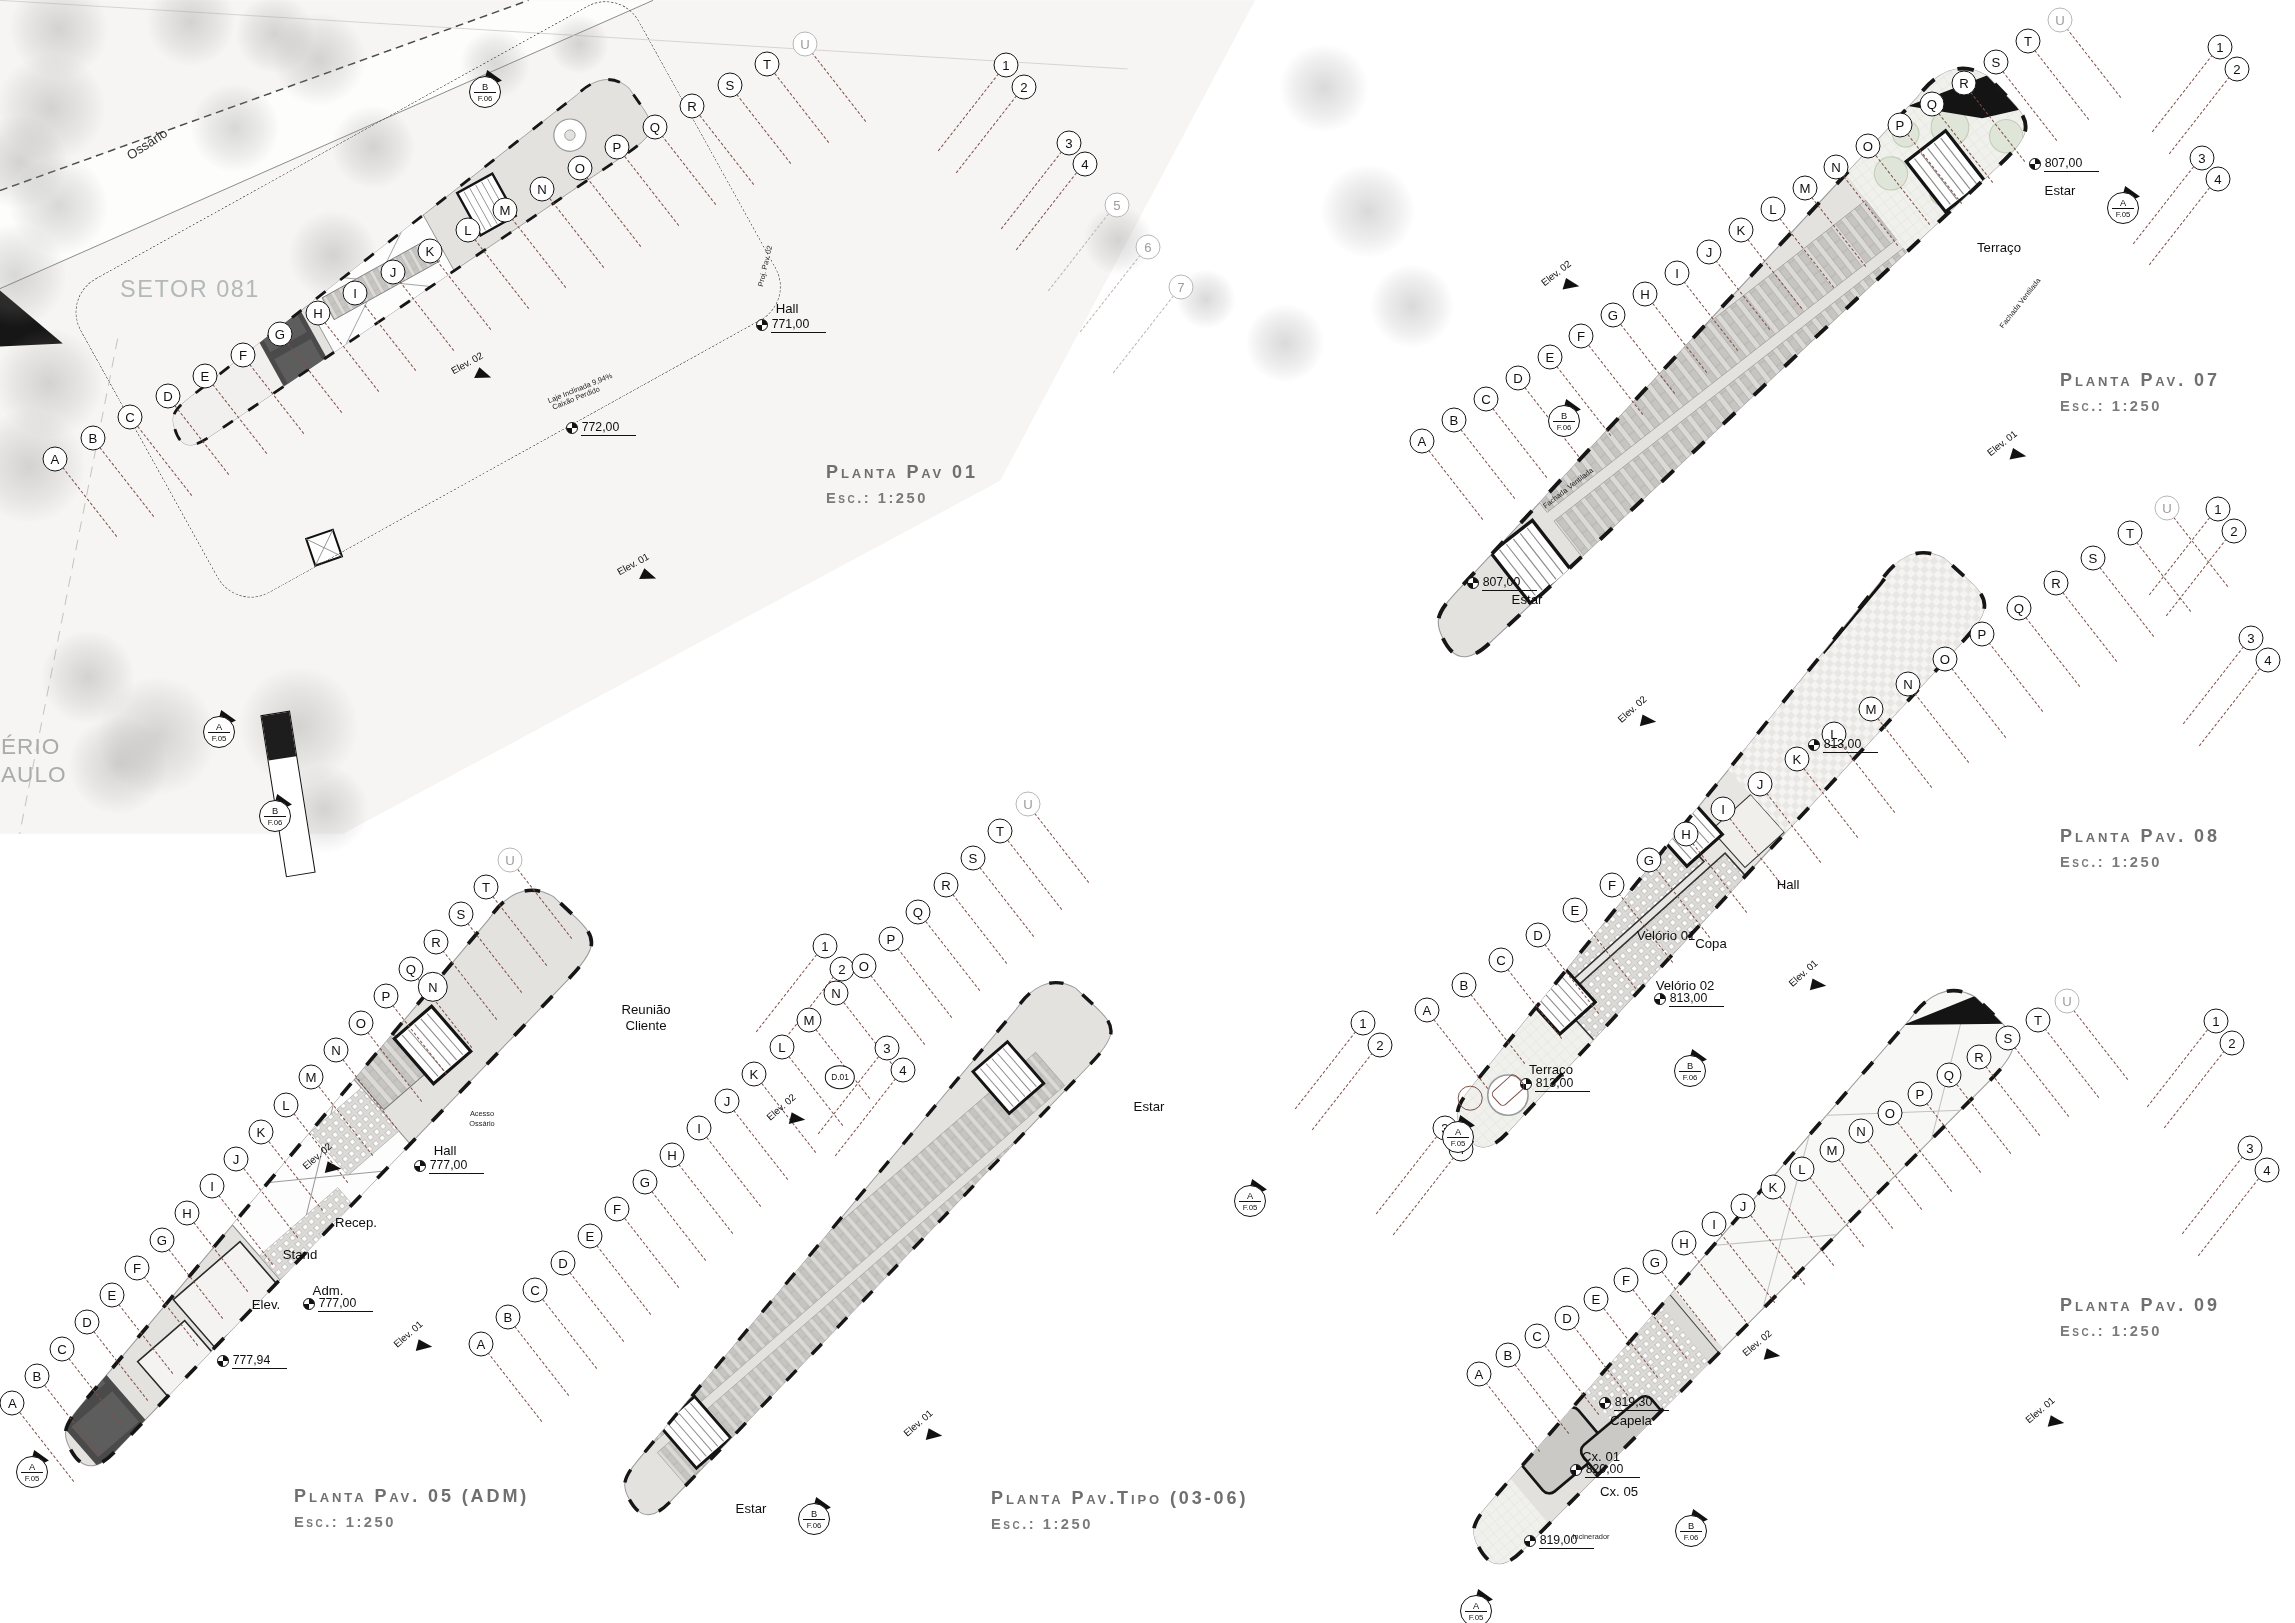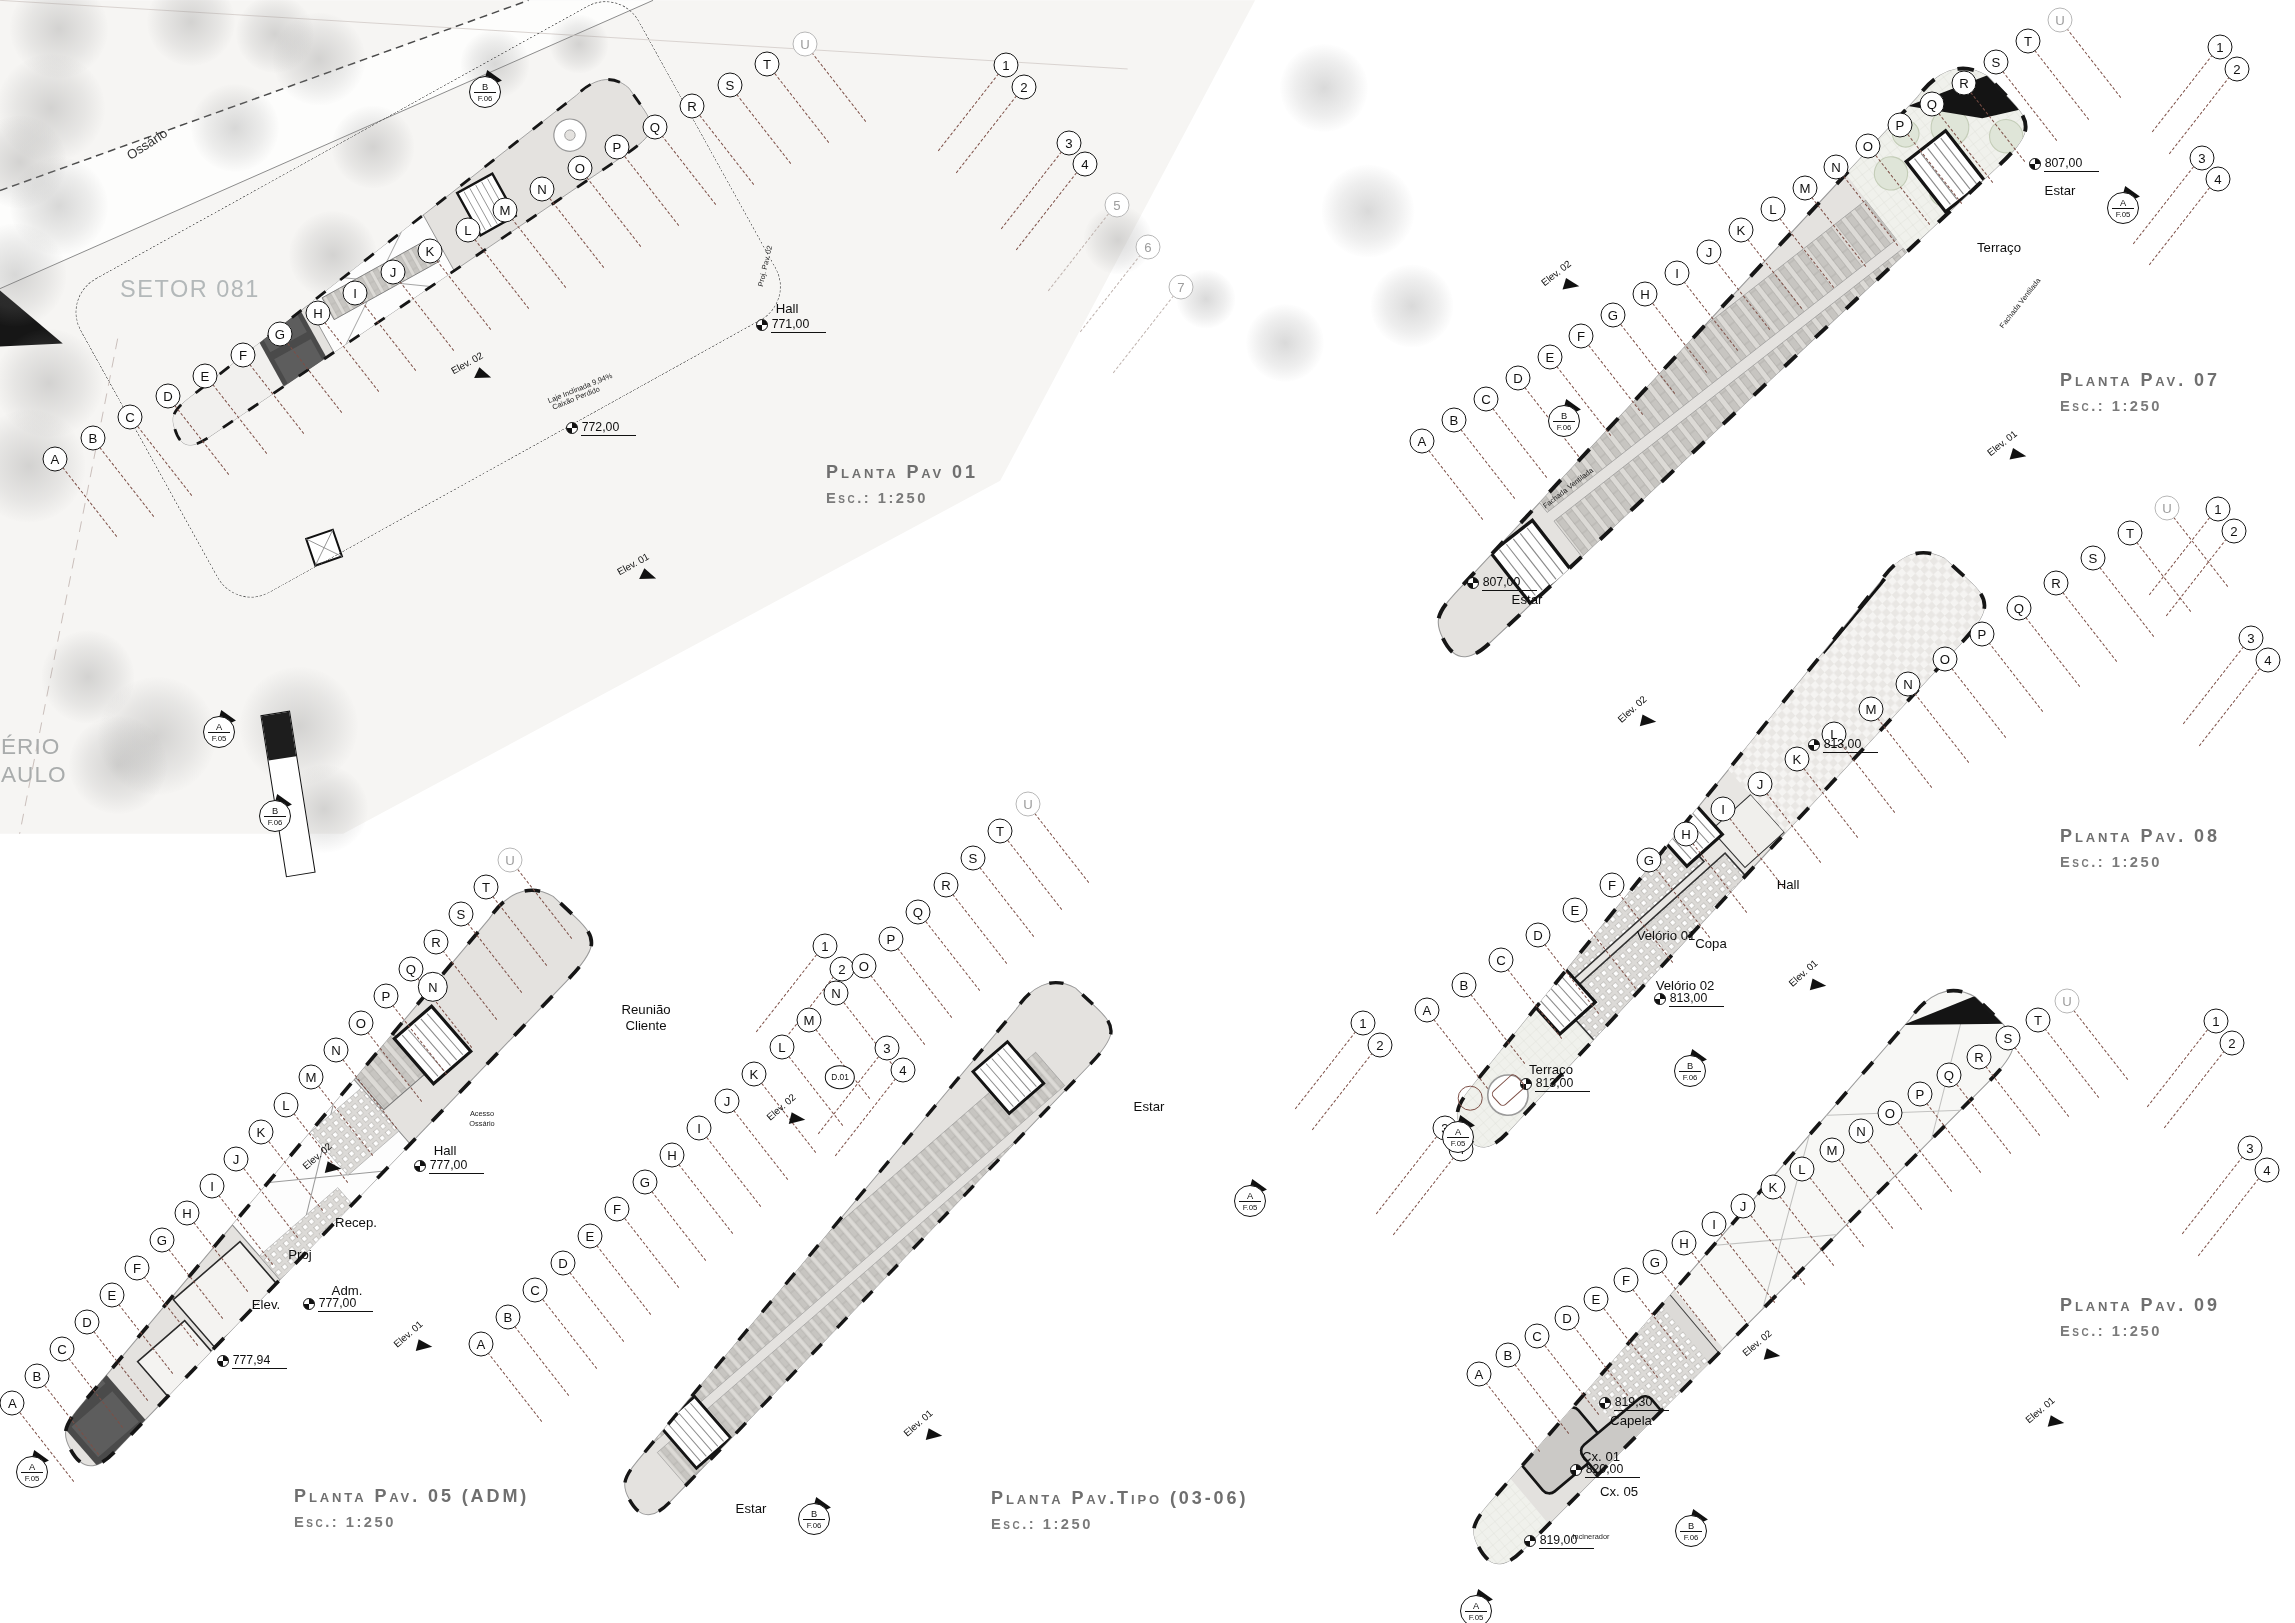--- a/index.html
+++ b/index.html
@@ -356,23 +356,23 @@
     <div class="room abs" style="left: 646px; top: 1009px;">Reunião</div>
     <div class="room abs" style="left: 646px; top: 1025px;">Cliente</div>
     <div class="room abs" style="left: 445px; top: 1150px;">Hall</div>
     <div class="lvl abs" style="left: 449px; top: 1166px;">
       <i class="mk"></i>
       <b>777,00</b>
     </div>
     <div class="tiny abs" style="left: 482px; top: 1113px;">Acesso</div>
     <div class="tiny abs" style="left: 482px; top: 1123px;">Ossário</div>
     <div class="room abs" style="left: 356px; top: 1222px;">Recep.</div>
-    <div class="room abs" style="left: 300px; top: 1254px;">Proj</div>
+    <div class="room abs" style="left: 300px; top: 1254px;">Stand</div>
     <div class="room abs" style="left: 266px; top: 1304px;">Elev.</div>
-    <div class="room abs" style="left: 347px; top: 1290px;">Adm.</div>
+    <div class="room abs" style="left: 328px; top: 1290px;">Adm.</div>
     <div class="lvl abs" style="left: 338px; top: 1304px;">
       <i class="mk"></i>
       <b>777,00</b>
     </div>
     <div class="lvl abs" style="left: 252px; top: 1361px;">
       <i class="mk"></i>
       <b>777,94</b>
     </div>
     <div class="compass abs" style="left: 433px; top: 987px;">N</div>
     <div class="chimney abs" style="left: 273px; top: 712px; width: 27.5px; height: 162px; transform: rotate(-9deg);">

